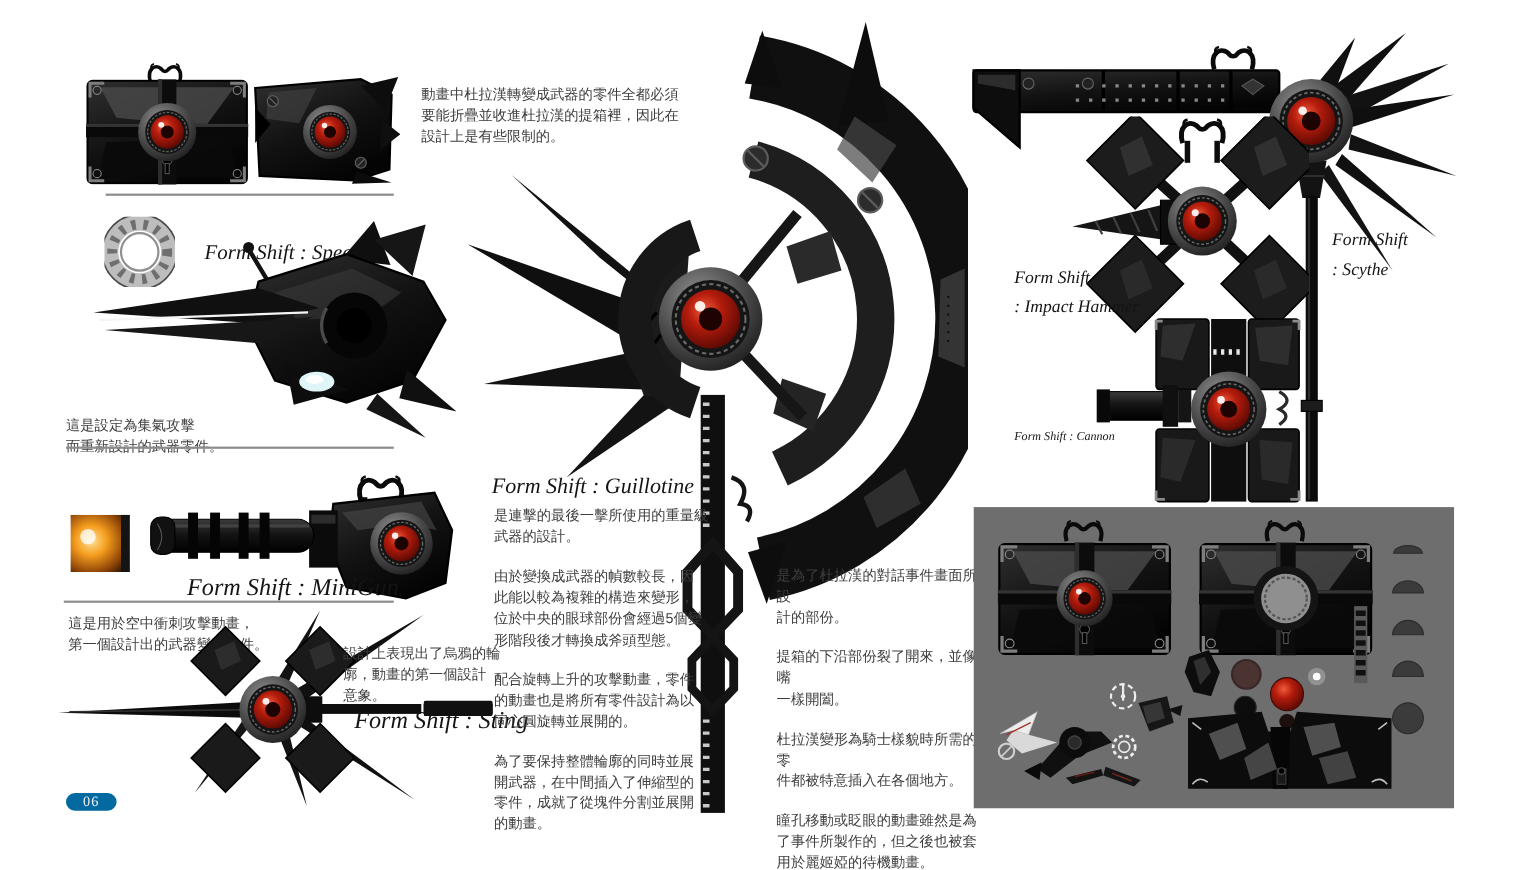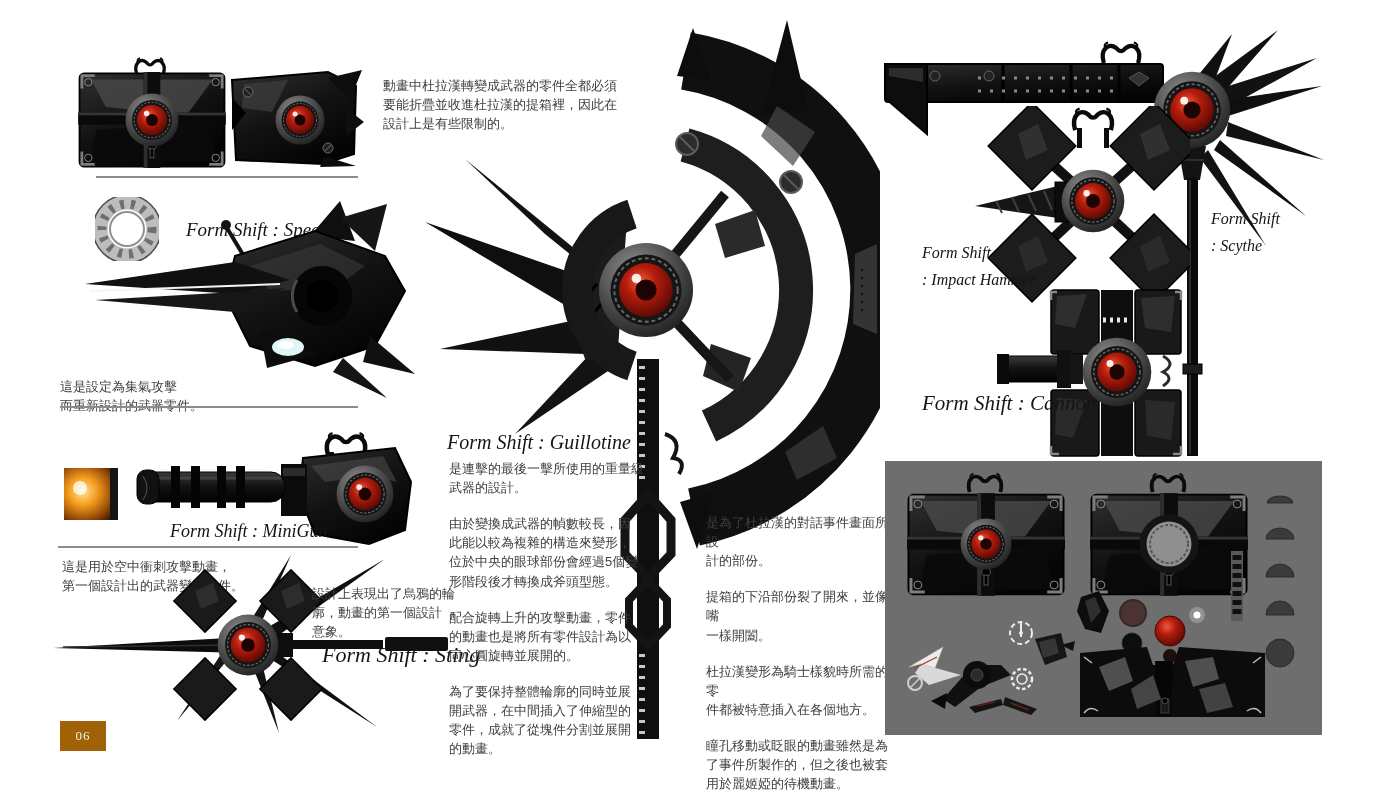--- a/index.html
+++ b/index.html
@@ -5,23 +5,23 @@
   html,body{margin:0;padding:0;background:#fff;}
   #page{position:relative;width:1397px;height:791px;background:#fff;overflow:hidden;
         font-family:"Liberation Sans",sans-serif;padding-left:21px;}
   .cjk{position:absolute;font-size:13px;line-height:1.47;color:#3e3e3e;white-space:pre-line;}
   .fs-label{position:absolute;font-family:"Liberation Serif",serif;font-style:italic;
             color:#141414;white-space:pre-line;}
   .divider{position:absolute;height:2px;background:#8c8c8c;}
   .ill{position:absolute;}
   .para-col{position:absolute;display:flex;flex-direction:column;gap:17px;}
   .para-col p{margin:0;font-size:13px;line-height:1.47;color:#3e3e3e;white-space:pre-line;}
-  #pageno{position:absolute;left:60px;top:721px;width:46px;height:30px;background:#a16207;
+  #pageno{position:absolute;left:60px;top:721px;width:46px;height:16px;background:#0369a1;
           color:#f2f2f2;font-family:"Liberation Serif",serif;font-size:13px;
-          display:flex;align-items:center;justify-content:center;letter-spacing:1px;}
+          display:flex;align-items:center;justify-content:center;letter-spacing:1px;border-radius:10px;}
 </style>
 </head>
 <body>
 
 <svg width="0" height="0" style="position:absolute" aria-hidden="true">
   <defs>
     <radialGradient id="gIris" cx="40%" cy="35%" r="70%">
       <stop offset="0%" stop-color="#ef5b3c"></stop>
       <stop offset="40%" stop-color="#b51c0c"></stop>
       <stop offset="100%" stop-color="#560803"></stop>
@@ -159,21 +159,21 @@
     <line x1="12" y1="48" x2="148" y2="48" stroke="#424242" stroke-width="3"></line>
     <rect x="38" y="36" width="9" height="42" fill="#050505"></rect>
     <rect x="58" y="36" width="9" height="42" fill="#050505"></rect>
     <rect x="84" y="36" width="9" height="42" fill="#050505"></rect>
     <rect x="103" y="36" width="9" height="42" fill="#050505"></rect>
     <rect x="4" y="40" width="22" height="34" rx="9" fill="#111" stroke="#000"></rect>
     <path d="M10 46 q8 12 0 24" stroke="#555" fill="none"></path>
     <use href="#eye" x="203" y="35" width="58" height="58"></use>
   </svg>
 
-  <div class="fs-label" style="left:170px;top:521px;font-size:18px">Form Shift : MiniGun</div>
+  <div class="fs-label" style="left:170px;top:521px;font-size:22px">Form Shift : MiniGun</div>
 
   <div class="divider" style="left:58px;top:546px;width:300px"></div>
 
   <div class="cjk" style="left:62px;top:557px;width:230px">這是用於空中衝刺攻擊動畫，
 第一個設計出的武器變形零件。</div>
 
   <svg class="ill" style="left:53px;top:553px" width="395" height="182" viewBox="0 0 395 182">
     <polygon points="205,80 332,6 212,92" fill="#101010"></polygon>
     <polygon points="190,80 238,2 202,84" fill="#131313"></polygon>
     <polygon points="208,100 324,174 214,92" fill="#101010"></polygon>
@@ -353,21 +353,21 @@
     <path d="M62 4 L56 4 L56 12 M180 4 L186 4 L186 12 M56 158 L56 166 L64 166 M186 158 L186 166 L178 166" stroke="#8a8a8a" fill="none" stroke-width="2.5"></path>
     <line x1="108" y1="32" x2="136" y2="32" stroke="#e8e8e8" stroke-width="5" stroke-dasharray="3 4"></line>
     <rect x="6" y="68" width="58" height="26" fill="url(#gMetal)" stroke="#000"></rect>
     <rect x="2" y="66" width="12" height="30" fill="#090909"></rect>
     <rect x="62" y="62" width="14" height="38" fill="#101010"></rect>
     <rect x="76" y="66" width="12" height="30" fill="#151515"></rect>
     <path d="M168 68 q14 8 0 16 q12 6 0 14" stroke="#2a2a2a" stroke-width="3" fill="none"></path>
     <use href="#eye" x="87" y="49" width="70" height="70"></use>
   </svg>
 
-  <div class="fs-label" style="left:922px;top:391px;font-size:21px">Form Shift : Cannon</div>
+  <div class="fs-label" style="left:922px;top:391px;font-size:11px">Form Shift : Cannon</div>
 
   <svg class="ill" style="left:885px;top:461px" width="437" height="274" viewBox="0 0 437 274">
     <rect width="437" height="274" fill="#6e6e6e"></rect>
 
     <use href="#handle" x="77" y="10" width="46" height="22"></use>
     <use href="#caseBody" x="22" y="32" width="158" height="103"></use>
     <use href="#eye" x="75" y="57" width="52" height="52"></use>
 
     <use href="#handle" x="260" y="10" width="46" height="22"></use>
     <use href="#caseBody" x="205" y="32" width="158" height="103"></use>

